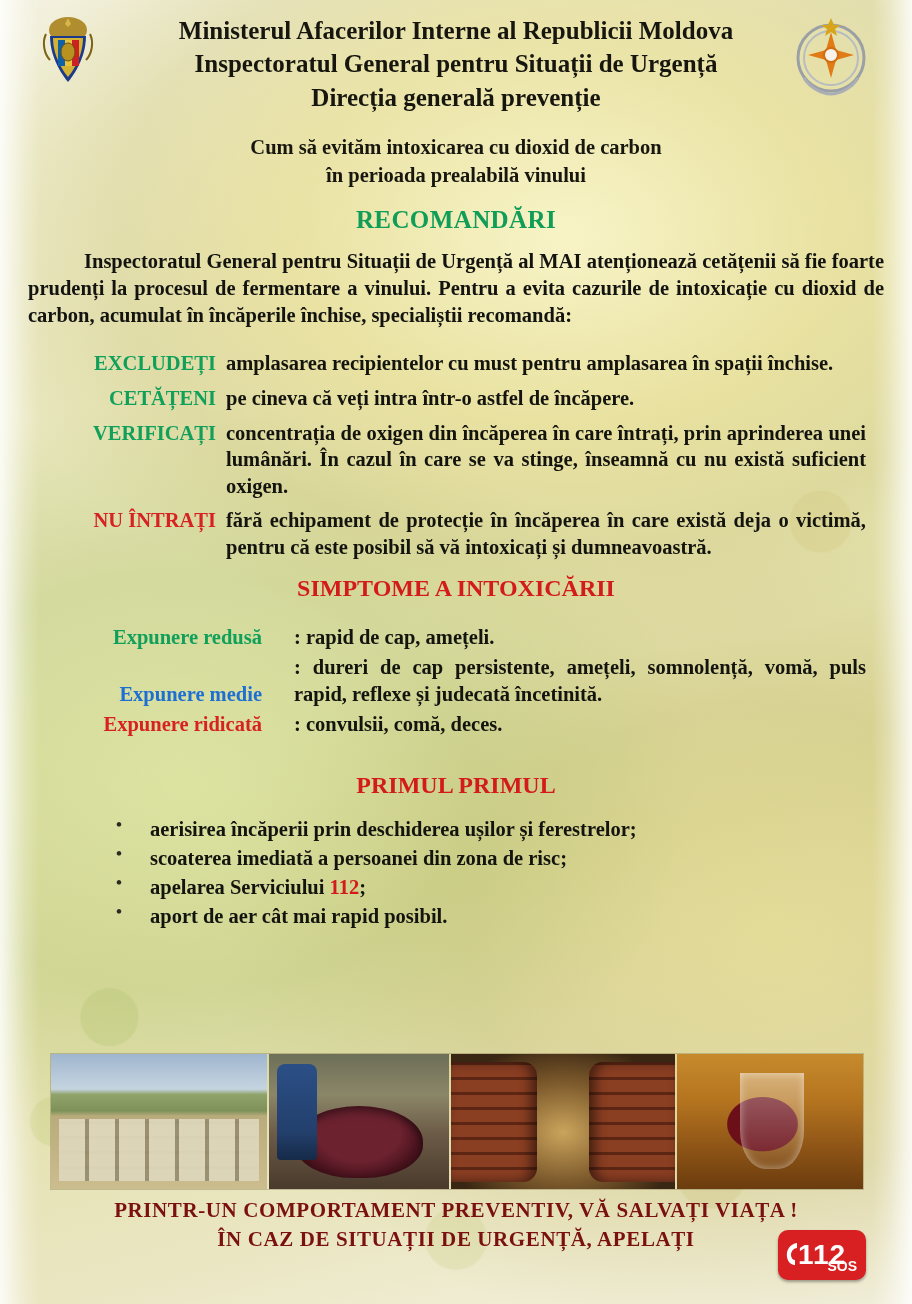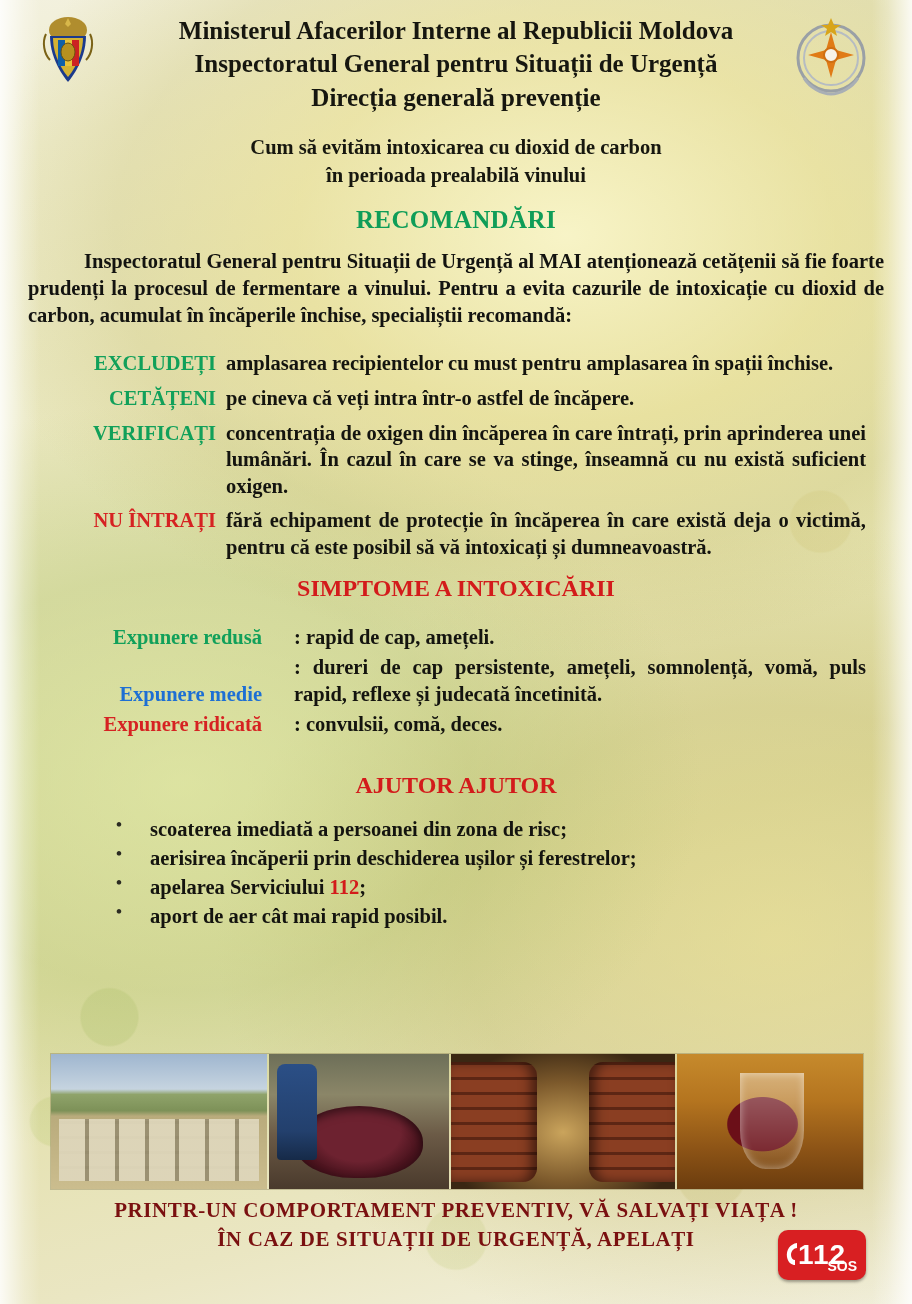--- a/index.html
+++ b/index.html
@@ -421,24 +421,24 @@
       <div class="sympt-row">
         <div class="sympt-key mid">Expunere medie</div>
         <div class="sympt-text">: dureri de cap persistente, amețeli, somnolență, vomă, puls rapid, reflexe și judecată încetinită.</div>
       </div>
       <div class="sympt-row">
         <div class="sympt-key high">Expunere ridicată</div>
         <div class="sympt-text">: convulsii, comă, deces.</div>
       </div>
     </div>
 
-    <div class="aid-heading">AJUTOR AJUTOR</div>
+    <div class="aid-heading">PRIMUL PRIMUL</div>
     <ul class="aid-list">
+      <li>aerisirea încăperii prin deschiderea ușilor și ferestrelor;</li>
       <li>scoaterea imediată a persoanei din zona de risc;</li>
-      <li>aerisirea încăperii prin deschiderea ușilor și ferestrelor;</li>
       <li><span>apelarea Serviciului </span><span class="num-red">112</span><span>;</span></li>
       <li>aport de aer cât mai rapid posibil.</li>
     </ul>
 
     <div class="photo-strip">
       <div class="photo p1"></div>
       <div class="photo p2"></div>
       <div class="photo p3"></div>
       <div class="photo p4"></div>
     </div>

